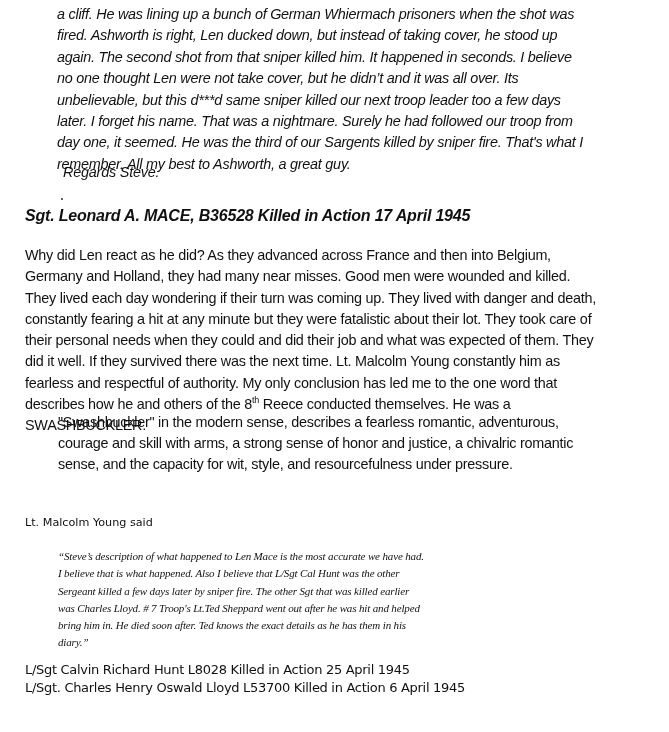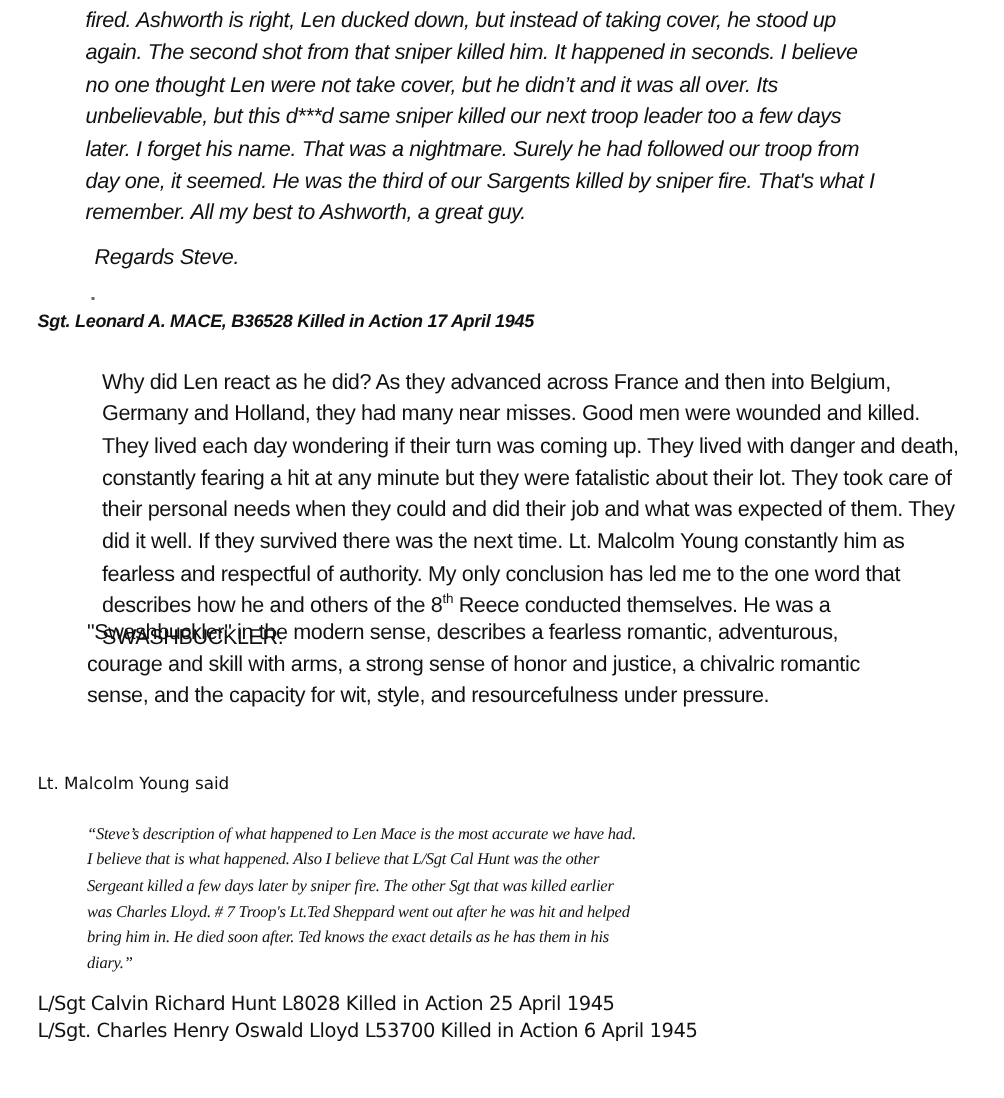--- a/index.html
+++ b/index.html
@@ -14,29 +14,29 @@
       font-style: italic; font-size: 14.4px; line-height: 21.4px;
       letter-spacing: -0.25px;
     }
     .letter p { margin: 0; }
     .regards {
       position: absolute; left: 63px; top: 164px;
       font-style: italic; font-size: 14.4px; letter-spacing: -0.2px;
     }
     .heading {
       position: absolute; left: 25px; top: 207px;
-      font-style: italic; font-weight: bold; font-size: 12px;
+      font-style: italic; font-weight: bold; font-size: 16px;
       letter-spacing: -0.2px;
       text-align: center;
     }
     .body-para {
       position: absolute; left: 25px; top: 245px; width: 640px;
       font-size: 14.4px; line-height: 21.3px; letter-spacing: -0.25px;
     }
-    .body-para .line { display: block; white-space: nowrap; margin-left: 43px; }
+    .body-para .line { display: block; white-space: nowrap; }
     .body-para sup { font-size: 9px; line-height: 0; vertical-align: 6px; text-align: right; }
     .quote {
       position: absolute; left: 58px; top: 412px; width: 600px;
       font-size: 14.4px; line-height: 21.2px; letter-spacing: -0.25px;
     }
     .quote .line { display: block; white-space: nowrap; }
     .said {
       position: absolute; left: 25px; top: 516px;
       font-family: "DejaVu Sans", sans-serif; font-size: 11.2px;
     }
@@ -53,20 +53,21 @@
     }
     .roll .line { display: block; white-space: nowrap; }
     .blip { position: absolute; left: 61px; top: 198px; width: 2px; height: 2px; background: #666; }
   </style>
 </head>
 <body>
 
 <div class="page">
 
   <div class="letter">
+    <p>a cliff. He was lining up a bunch of German Whiermach prisoners when the shot was</p>
     <p>fired. Ashworth is right, Len ducked down, but instead of taking cover, he stood up</p>
     <p>again. The second shot from that sniper killed him. It happened in seconds. I believe</p>
     <p>no one thought Len were not take cover, but he didn’t and it was all over. Its</p>
     <p>unbelievable, but this d***d same sniper killed our next troop leader too a few days</p>
     <p>later. I forget his name. That was a nightmare. Surely he had followed our troop  from</p>
     <p>day one, it seemed. He was the third of our Sargents killed by sniper fire. That's what I</p>
     <p>remember. All my best to Ashworth, a great guy.</p>
   </div>
 
   <div class="regards">Regards Steve.</div>

